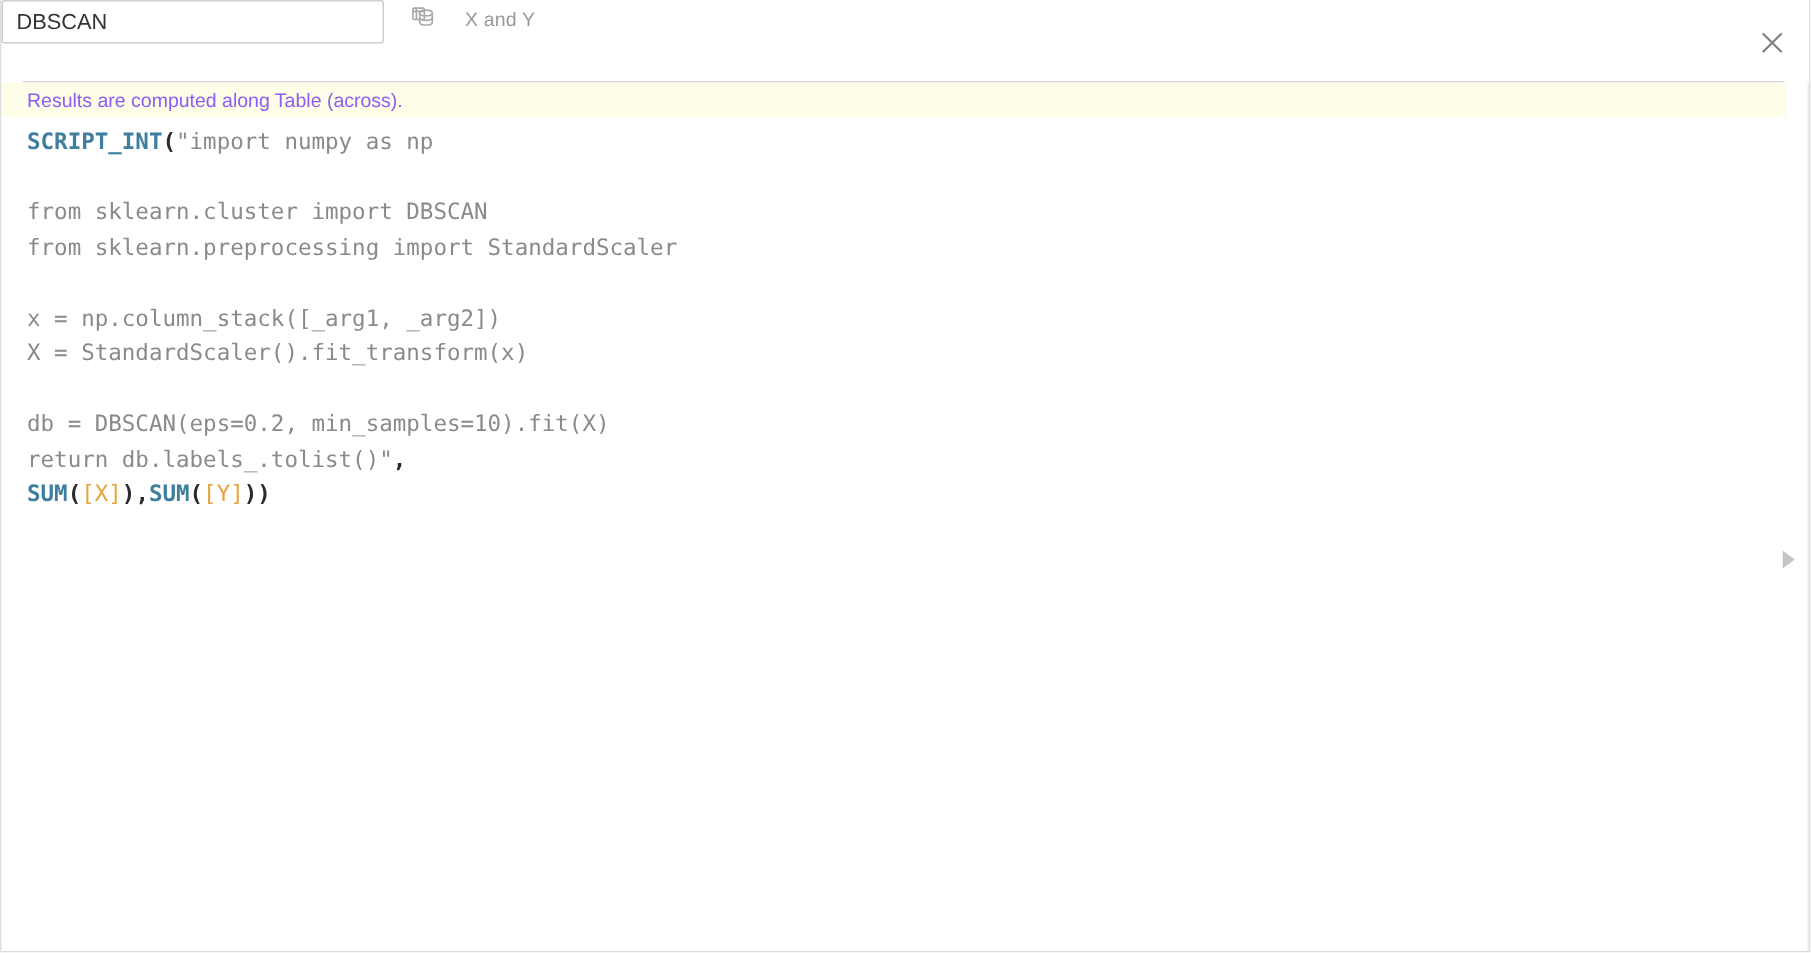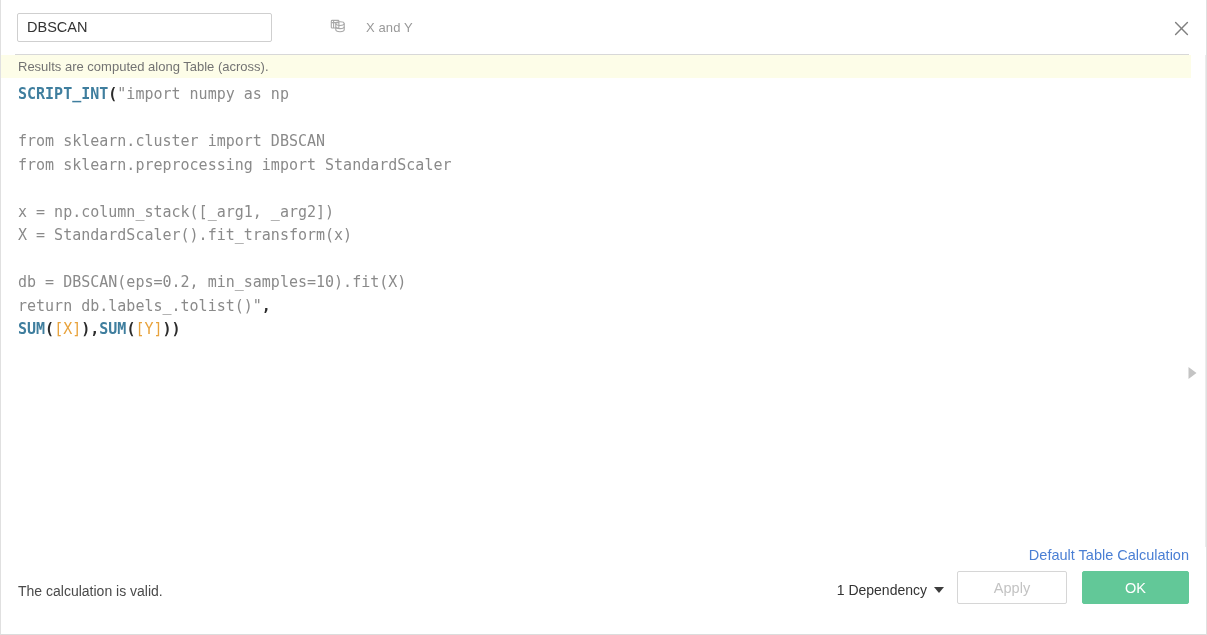--- a/index.html
+++ b/index.html
@@ -27,24 +27,22 @@
     display: flex;
     flex-direction: column;
   }
 
   
   .header {
     position: relative;
     height: 54px;
     flex: 0 0 54px;
     display: flex;
-    align-items: center;
-    padding-left: 16px;
-    box-sizing: border-box;
-    gap: 40px;
+    align-items: flex-start;
+    box-sizing: border-box;
   }
   .name-input {
     width: 255px;
     height: 29px;
     box-sizing: border-box;
     border: 1px solid #cfcfcf;
     border-radius: 2px;
     background: #ffffff;
     padding: 0 9px;
     font-family: "Liberation Sans", sans-serif;
@@ -110,21 +108,21 @@
     top: 0;
     width: 1190px;
     height: 23px;
     background: #fdfde8;
   }
   .banner-text {
     position: absolute;
     left: 17px;
     top: 3px;
     font-size: 13px;
-    color: #737373;
+    color: #8b5cf6;
     line-height: 17px;
     white-space: nowrap;
   }
 
   .code-area {
     position: absolute;
     left: 0;
     top: 0;
     width: 1190px;
     height: 100%;
@@ -301,28 +299,13 @@
 
     <div class="right-rule"></div>
 
     <div class="expander">
       <svg width="11" height="14" viewBox="0 0 11 14" xmlns="http://www.w3.org/2000/svg">
         <path d="M1.5 1 L9.5 7 L1.5 13 Z" fill="#c4c4c4"></path>
       </svg>
     </div>
   </div>
 
-  <div class="footer">
-
-    <span class="default-calc-link">Default Table Calculation</span>
-
-    <span class="status-text">The calculation is valid.</span>
-
-    <button class="dependency-dropdown">
-      <span>1 Dependency</span>
-      <span class="caret"></span>
-    </button>
-
-    <button class="btn btn-apply" disabled="">Apply</button>
-
-    <button class="btn btn-ok">OK</button>
-  </div>
 </div>
 
 </body></html>

